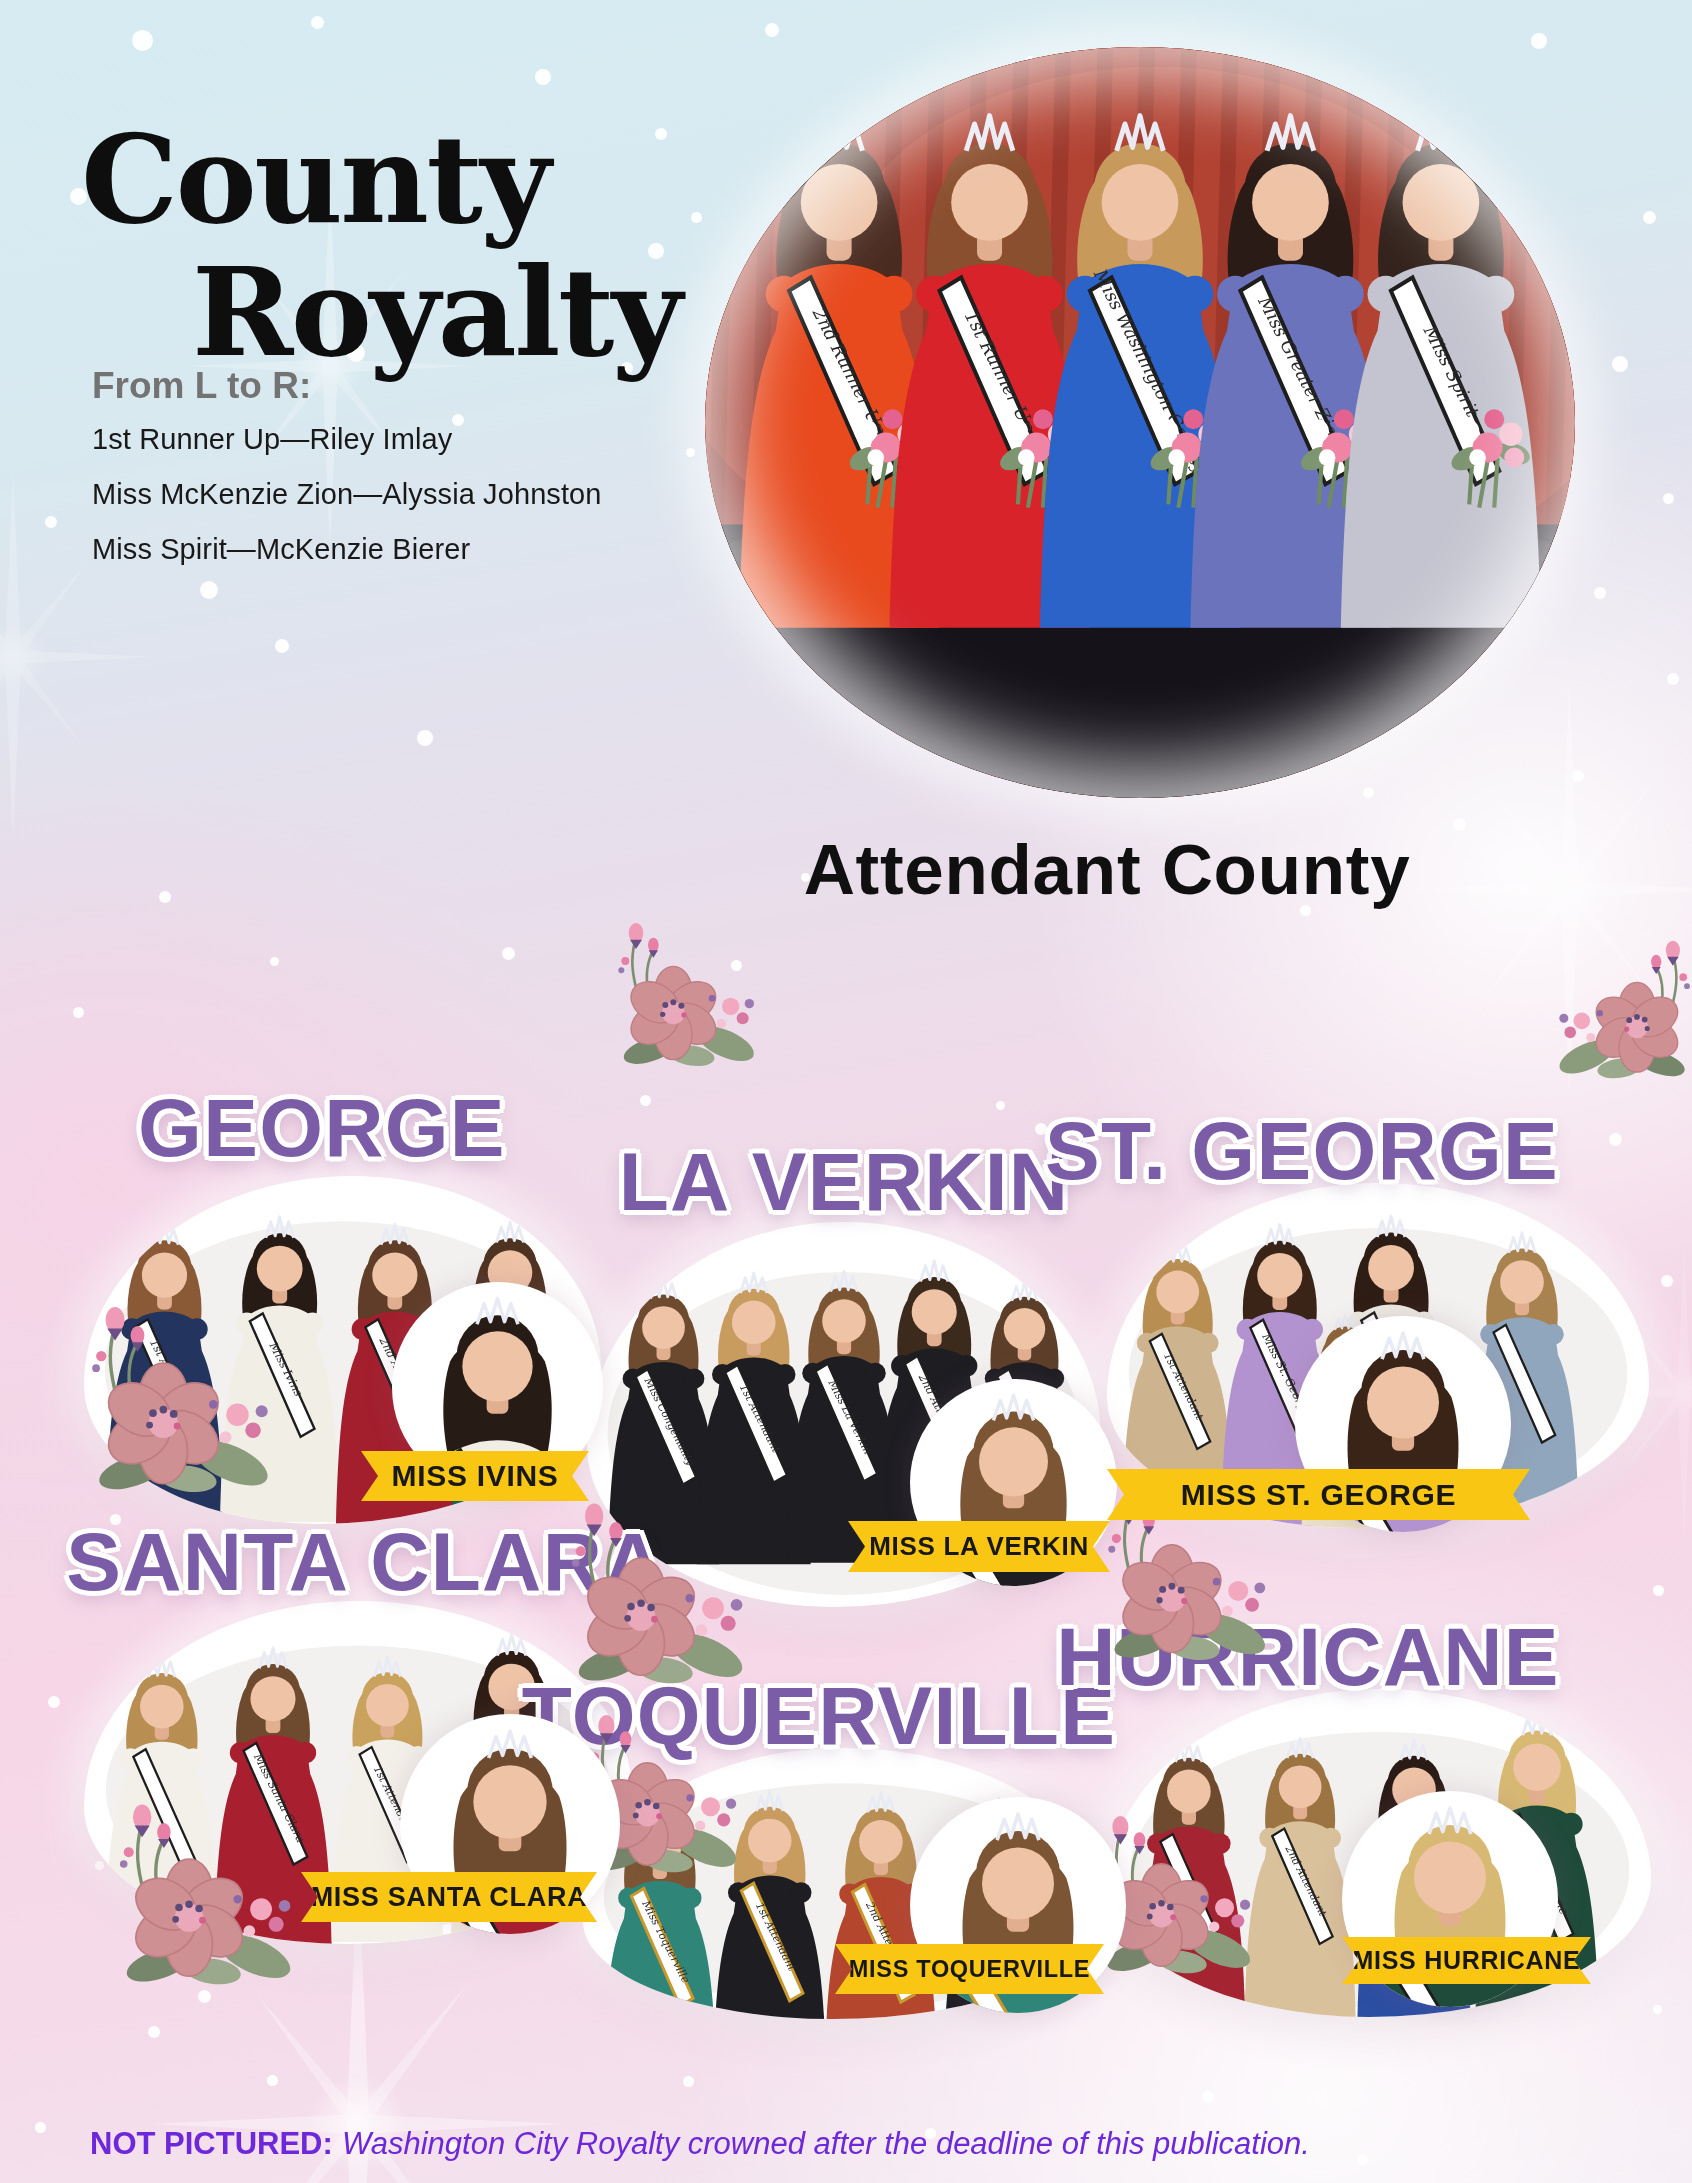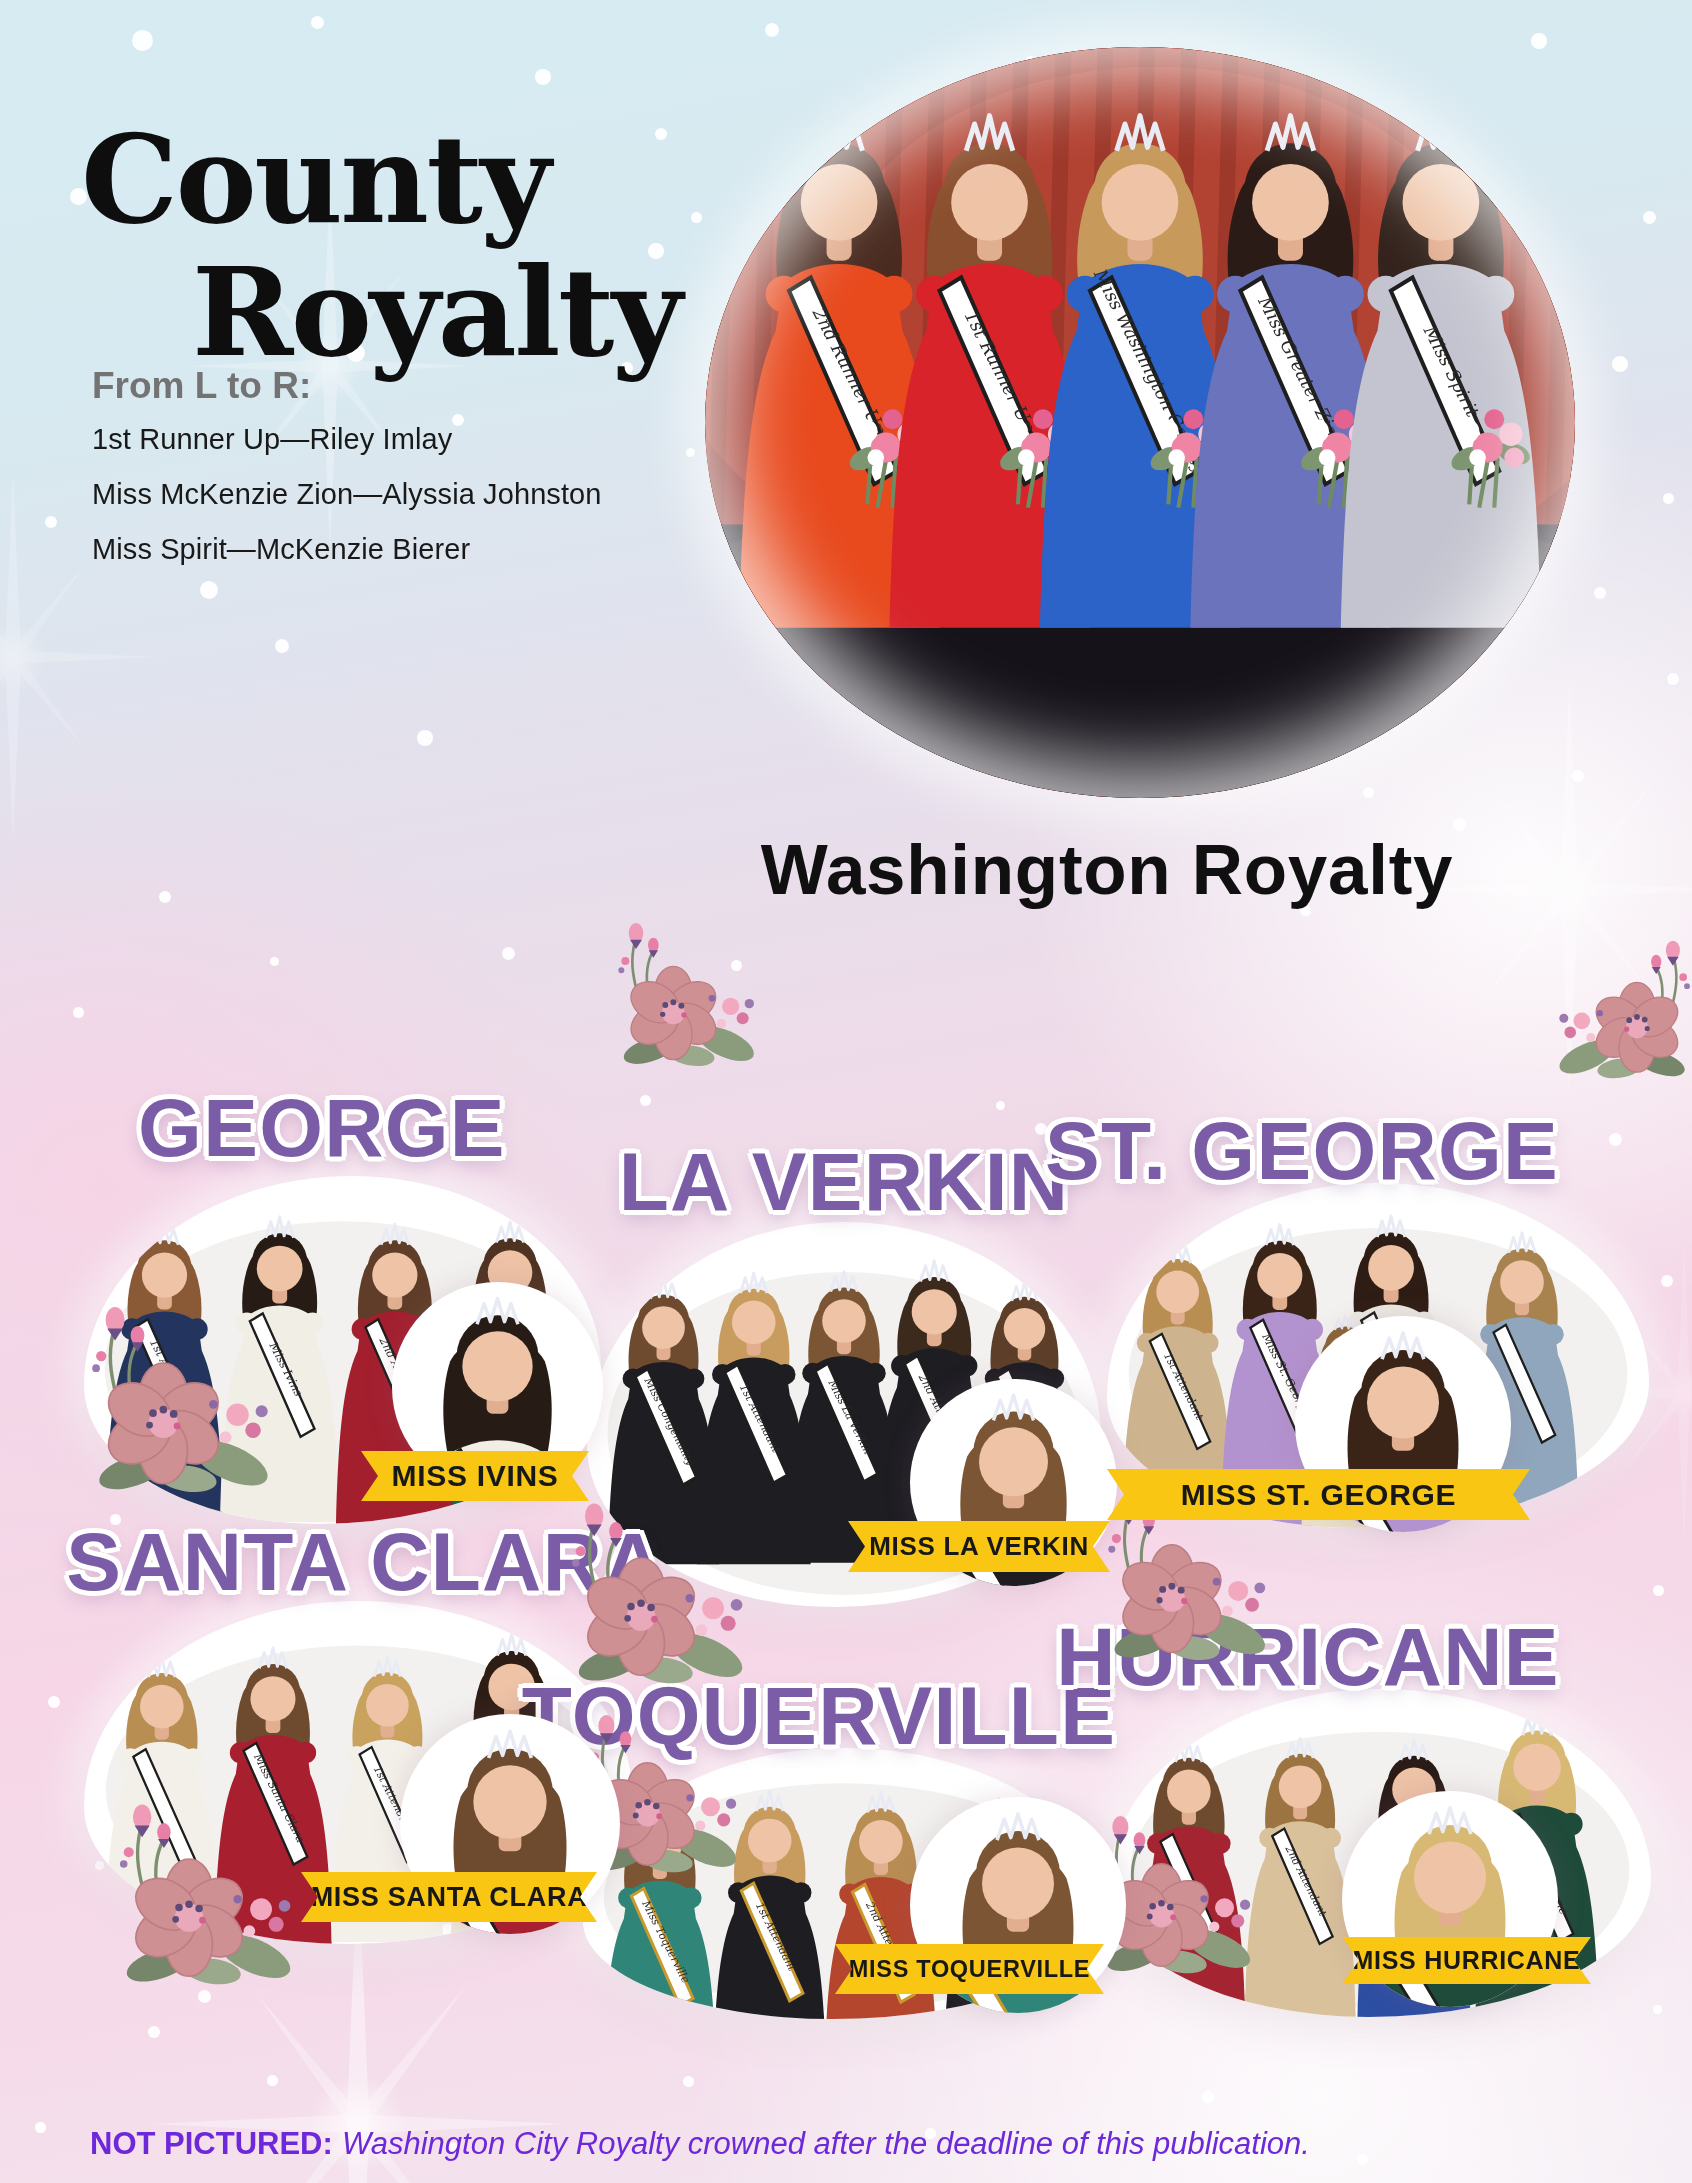--- a/index.html
+++ b/index.html
@@ -336,21 +336,21 @@
             <circle cx="14" cy="-8" r="7" fill="#f8c7d6"></circle>
             <circle cx="-12" cy="-10" r="7" fill="#ffffff"></circle>
             <circle cx="4" cy="-17" r="6" fill="#e4628f"></circle>
             <circle cx="16" cy="6" r="6" fill="#f3aec6"></circle>
             <circle cx="-6" cy="6" r="5" fill="#ffffff"></circle>
           </g>
         </g>
       </svg>
   </div>
 
-  <div class="sub-top">Washington Royalty</div>
+  <div class="sub-top">Attendant County</div>
 
   <div id="sections">
   <section class="city">
     <div class="blob" style="left: 84px; top: 1176px; width: 517px; height: 348px; border-radius: 52% 48% 55% 45% / 60% 55% 45% 40%;">
           <svg class="group-svg" viewBox="0 0 790 532">
             <ellipse cx="395" cy="292.6" rx="363.40000000000003" ry="223.44" fill="#f2f1ef"></ellipse>
             <g transform="translate(123,150) scale(1.5)">
               <path d="M -31 -4 C -41 24 -39 54 -30 80 L 30 80 C 39 54 41 24 31 -4 C 20 -32 -20 -32 -31 -4 Z" fill="#8a5a36"></path>
               <rect x="-7.5" y="18" width="15" height="18" rx="5" fill="#e2ae90"></rect>
               <circle cx="0" cy="-7" r="27.5" fill="#8a5a36"></circle>

